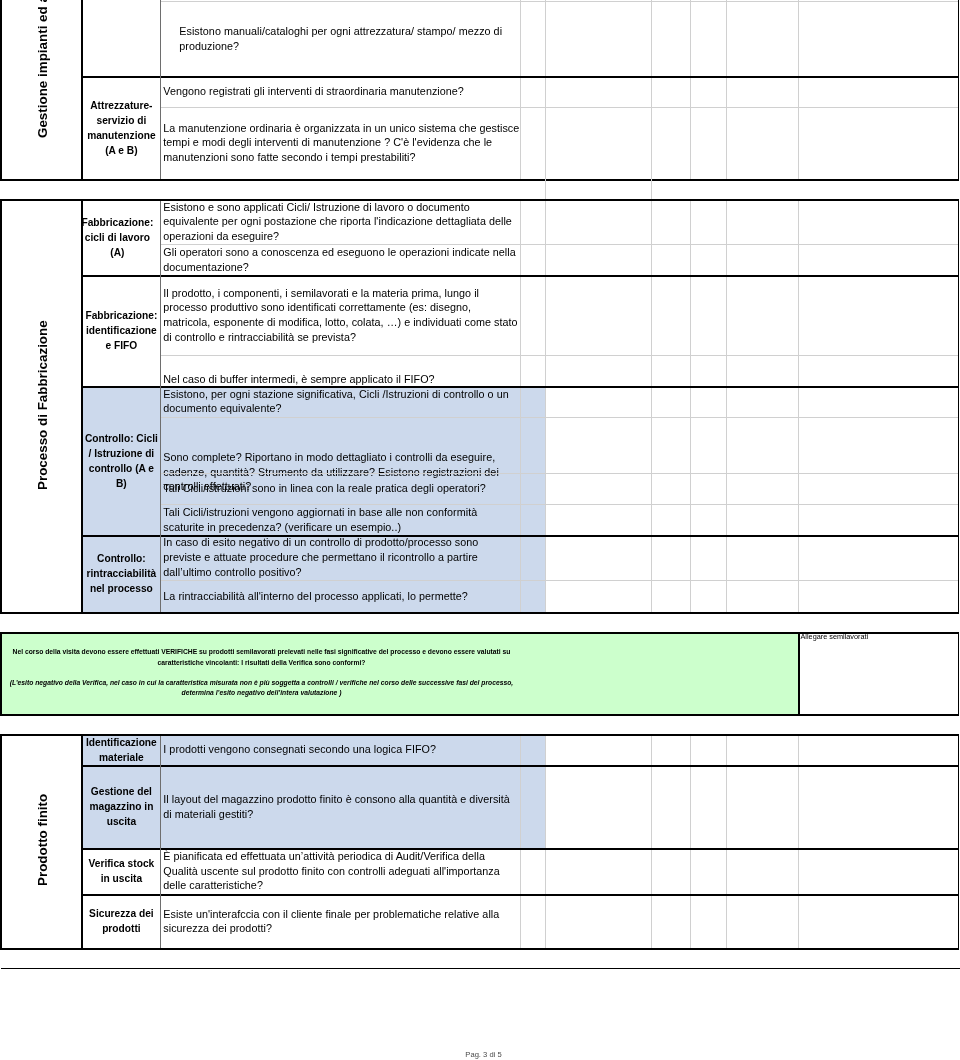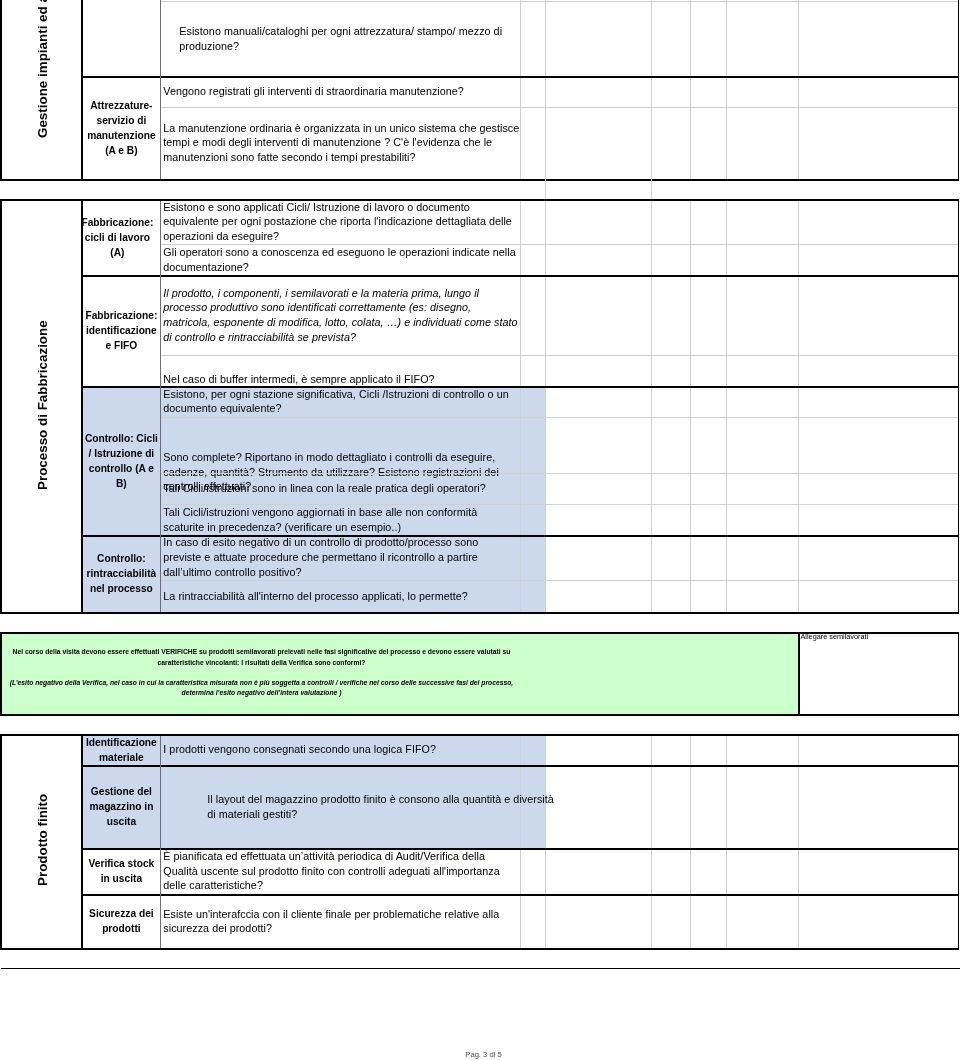--- a/index.html
+++ b/index.html
@@ -78,21 +78,21 @@
     <div class="abs qwrap" style="left:160.8px;top:199.1px;width:359.99999999999994px;height:45px;">
       <div class="qtext">Esistono e sono applicati Cicli/ Istruzione di lavoro o documento equivalente per ogni postazione che riporta l'indicazione dettagliata delle operazioni da eseguire?</div>
     </div>
     <div class="abs" style="left:160.8px;top:244.45px;width:797.5px;height:1px;background:#d0d0d0;"></div>
     <div class="abs qwrap" style="left:160.8px;top:244.1px;width:359.99999999999994px;height:31.00000000000003px;">
       <div class="qtext"> Gli operatori sono a conoscenza ed eseguono le operazioni indicate nella documentazione?</div>
     </div>
     <div class="abs cat" style="left:78px;top:199.1px;width:78.80000000000001px;height:76.00000000000003px;">
       <div class="cattxt">Fabbricazione: cicli di lavoro (A)</div>
     </div>
-    <div class="abs qwrap" style="left:160.8px;top:275.1px;width:359.99999999999994px;height:79.79999999999995px;font-style:italic;">
+    <div class="abs qwrap" style="left:160.8px;top:275.1px;width:359.99999999999994px;height:79.79999999999995px;">
       <div class="qtext">Il prodotto, i componenti, i semilavorati e la materia prima, lungo il processo produttivo sono identificati correttamente (es: disegno, matricola, esponente di modifica, lotto, colata, …) e individuati come stato di controllo e rintracciabilità se prevista?</div>
     </div>
     <div class="abs" style="left:160.8px;top:355.25px;width:797.5px;height:1px;background:#d0d0d0;"></div>
     <div class="abs qwrap" style="left:160.8px;top:354.9px;width:359.99999999999994px;height:48px;">
       <div class="qtext">Nel caso di buffer intermedi, è sempre applicato il FIFO?</div>
     </div>
     <div class="abs cat" style="left:82px;top:275.1px;width:78.80000000000001px;height:110.89999999999998px;">
       <div class="cattxt">Fabbricazione: identificazione e FIFO</div>
     </div>
     <div class="abs qwrap" style="left:160.8px;top:386px;width:359.99999999999994px;height:30.899999999999977px;">
@@ -154,21 +154,21 @@
     <div class="abs" style="left:651.3px;top:734px;width:1px;height:214.39999999999998px;background:#d0d0d0;"></div>
     <div class="abs" style="left:689.5px;top:734px;width:1px;height:214.39999999999998px;background:#d0d0d0;"></div>
     <div class="abs" style="left:725.8px;top:734px;width:1px;height:214.39999999999998px;background:#d0d0d0;"></div>
     <div class="abs" style="left:798.3px;top:734px;width:1px;height:214.39999999999998px;background:#d0d0d0;"></div>
     <div class="abs qwrap" style="left:160.8px;top:734px;width:359.99999999999994px;height:31.100000000000023px;">
       <div class="qtext">I prodotti vengono consegnati secondo una logica FIFO?</div>
     </div>
     <div class="abs cat" style="left:82px;top:734px;width:78.80000000000001px;height:31.100000000000023px;">
       <div class="cattxt">Identificazione materiale</div>
     </div>
-    <div class="abs qwrap" style="left:160.8px;top:765.1px;width:359.99999999999994px;height:83.10000000000002px;margin-left:44px;">
+    <div class="abs qwrap" style="left:160.8px;top:765.1px;width:359.99999999999994px;height:83.10000000000002px;">
       <div class="qtext">Il layout del magazzino prodotto finito è consono alla quantità e diversità di materiali gestiti?</div>
     </div>
     <div class="abs cat" style="left:82px;top:765.1px;width:78.80000000000001px;height:83.10000000000002px;">
       <div class="cattxt">Gestione del magazzino in uscita</div>
     </div>
     <div class="abs qwrap" style="left:160.8px;top:848.2px;width:359.99999999999994px;height:45.89999999999998px;">
       <div class="qtext">È pianificata ed effettuata un’attività periodica di Audit/Verifica della Qualità uscente sul prodotto finito con controlli adeguati all'importanza delle caratteristiche?</div>
     </div>
     <div class="abs cat" style="left:82px;top:848.2px;width:78.80000000000001px;height:45.89999999999998px;">
       <div class="cattxt">Verifica stock in uscita</div>

